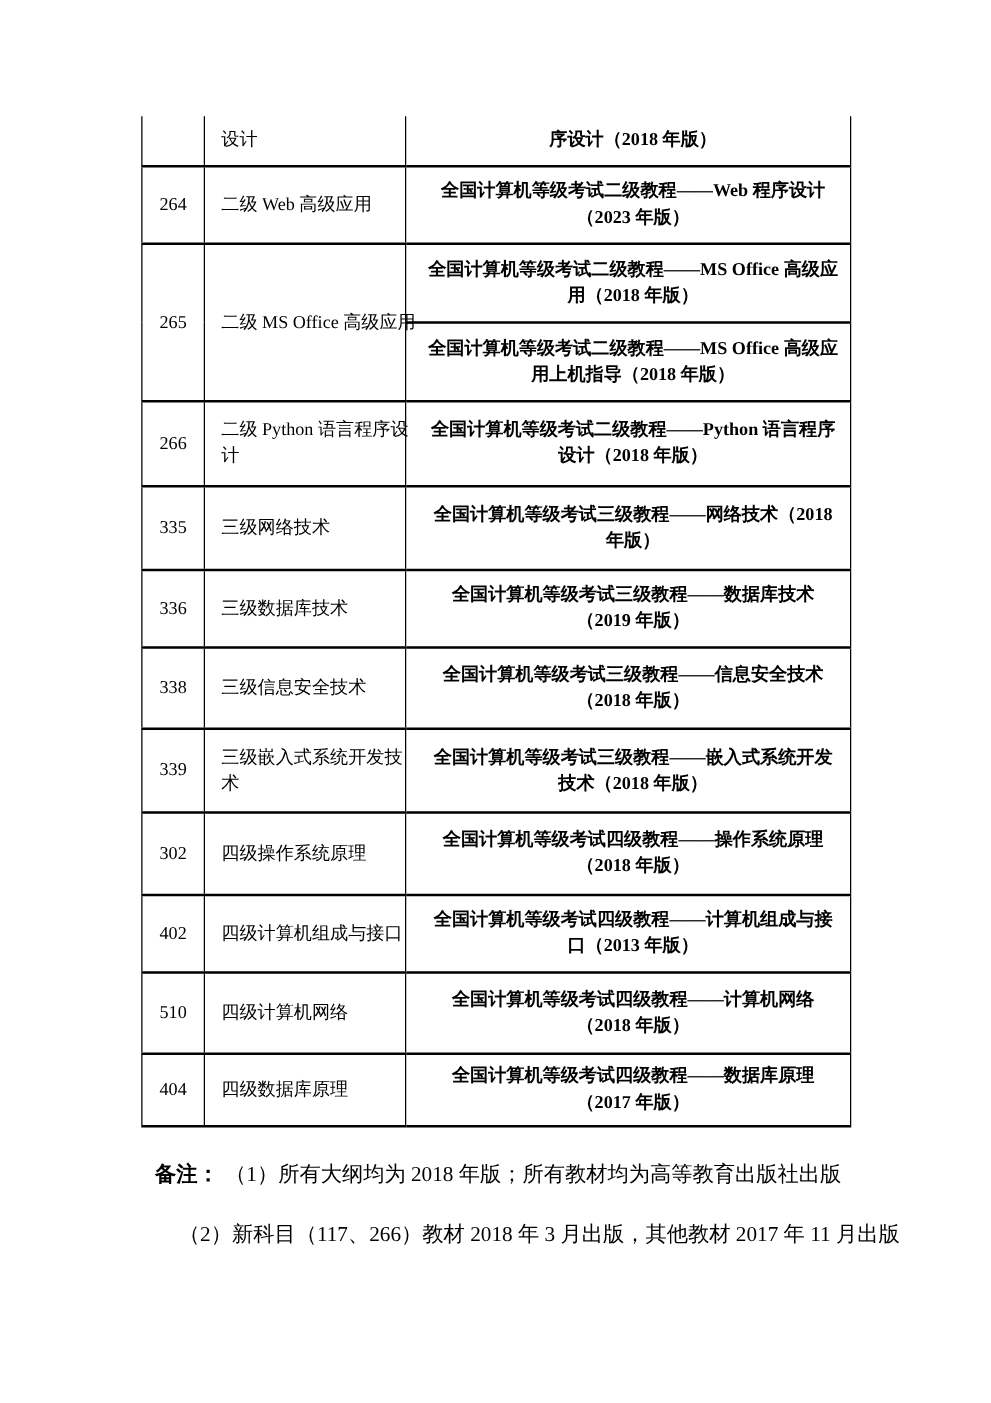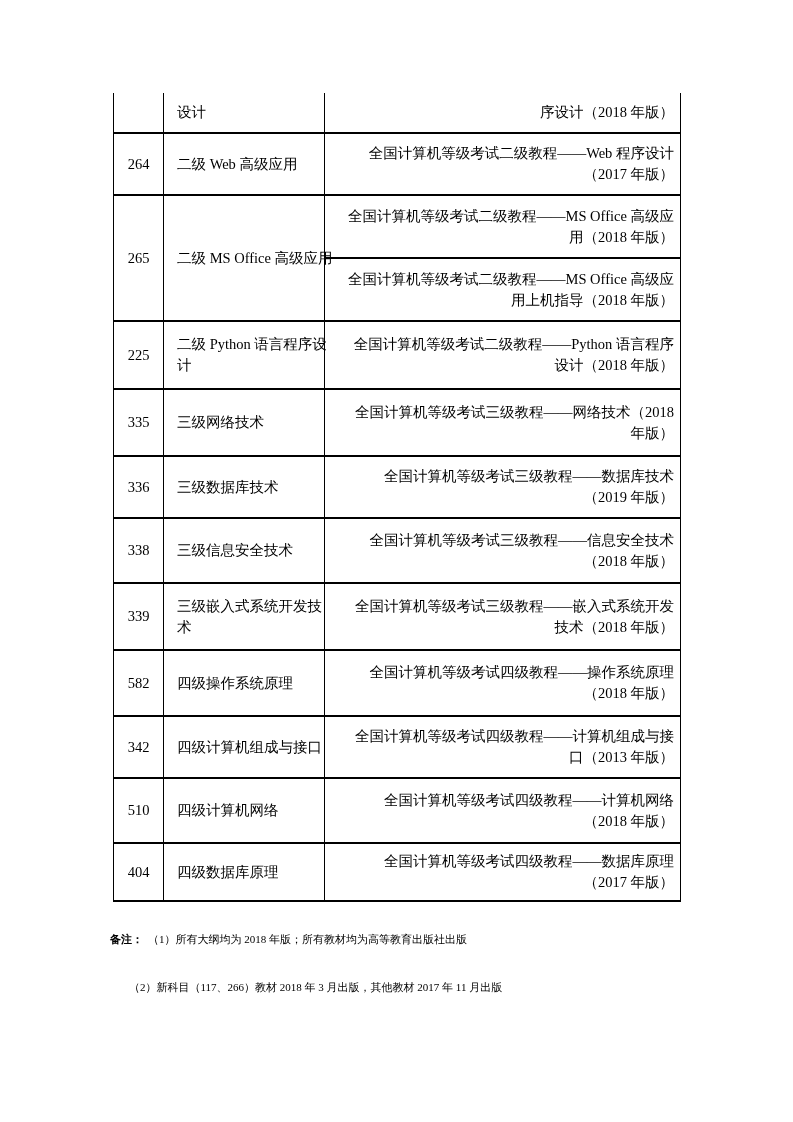--- a/index.html
+++ b/index.html
@@ -37,35 +37,35 @@
     border-bottom: 2px solid #000;
     vertical-align: middle;
     font-size: 14.5px;
     line-height: 21px;
     white-space: pre;
     padding: 2px 6px;
   }
   .doc-table tr.partial td { border-top: none; }
   td.code { text-align: center; }
   td.name { text-align: left; padding-left: 13px; }
-  td.book { text-align: right; padding-left: 14px; }
+  td.book { text-align: center; padding-left: 14px; font-weight: bold; }
   tr.h40 { height: 40px; }
   tr.h58 { height: 58px; }
   tr.h62 { height: 62px; }
   tr.h63 { height: 63px; }
   tr.h65 { height: 65px; }
   tr.h66 { height: 66px; }
   tr.h67 { height: 67px; margin-top: 48px; }
   tr.h68 { height: 68px; }
   .notes {
     position: absolute;
-    left: 110px;
+    left: 124px;
     top: 929px;
     width: 570px;
-    font-size: 11px;
+    font-size: 17px;
     line-height: 21px;
   }
   .note-line-1 { white-space: pre; }
   .note-label { font-weight: bold; }
   .note-text-1 { margin-left: 5px; }
   .note-line-2 {
     margin-top: 27px;
     padding-left: 19px;
     white-space: pre;
   }
@@ -86,36 +86,36 @@
         <tr class="partial h40">
       <td class="code"></td>
       <td class="name">设计</td>
       <td class="book">序设计（2018 年版）</td>
     </tr>
 
     <tr class="h62">
       <td class="code">264</td>
       <td class="name">二级 Web 高级应用</td>
       <td class="book">全国计算机等级考试二级教程——Web 程序设计
-（2017 年版）</td>
+（2023 年版）</td>
     </tr>
 
     <tr class="h63">
       <td class="code" rowspan="2">265</td>
       <td class="name" rowspan="2">二级 MS Office 高级应用</td>
       <td class="book">全国计算机等级考试二级教程——MS Office 高级应
 用（2018 年版）</td>
     </tr>
     <tr class="h63">
       <td class="book">全国计算机等级考试二级教程——MS Office 高级应
 用上机指导（2018 年版）</td>
     </tr>
 
     <tr class="h68">
-      <td class="code">225</td>
+      <td class="code">266</td>
       <td class="name">二级 Python 语言程序设
 计</td>
       <td class="book">全国计算机等级考试二级教程——Python 语言程序
 设计（2018 年版）</td>
     </tr>
 
     <tr class="h67">
       <td class="code">335</td>
       <td class="name">三级网络技术</td>
       <td class="book">全国计算机等级考试三级教程——网络技术（2018
@@ -138,28 +138,28 @@
 
     <tr class="h67">
       <td class="code">339</td>
       <td class="name">三级嵌入式系统开发技
 术</td>
       <td class="book">全国计算机等级考试三级教程——嵌入式系统开发
 技术（2018 年版）</td>
     </tr>
 
     <tr class="h66">
-      <td class="code">582</td>
+      <td class="code">302</td>
       <td class="name">四级操作系统原理</td>
       <td class="book">全国计算机等级考试四级教程——操作系统原理
 （2018 年版）</td>
     </tr>
 
     <tr class="h62">
-      <td class="code">342</td>
+      <td class="code">402</td>
       <td class="name">四级计算机组成与接口</td>
       <td class="book">全国计算机等级考试四级教程——计算机组成与接
 口（2013 年版）</td>
     </tr>
 
     <tr class="h65">
       <td class="code">510</td>
       <td class="name">四级计算机网络</td>
       <td class="book">全国计算机等级考试四级教程——计算机网络
 （2018 年版）</td>

